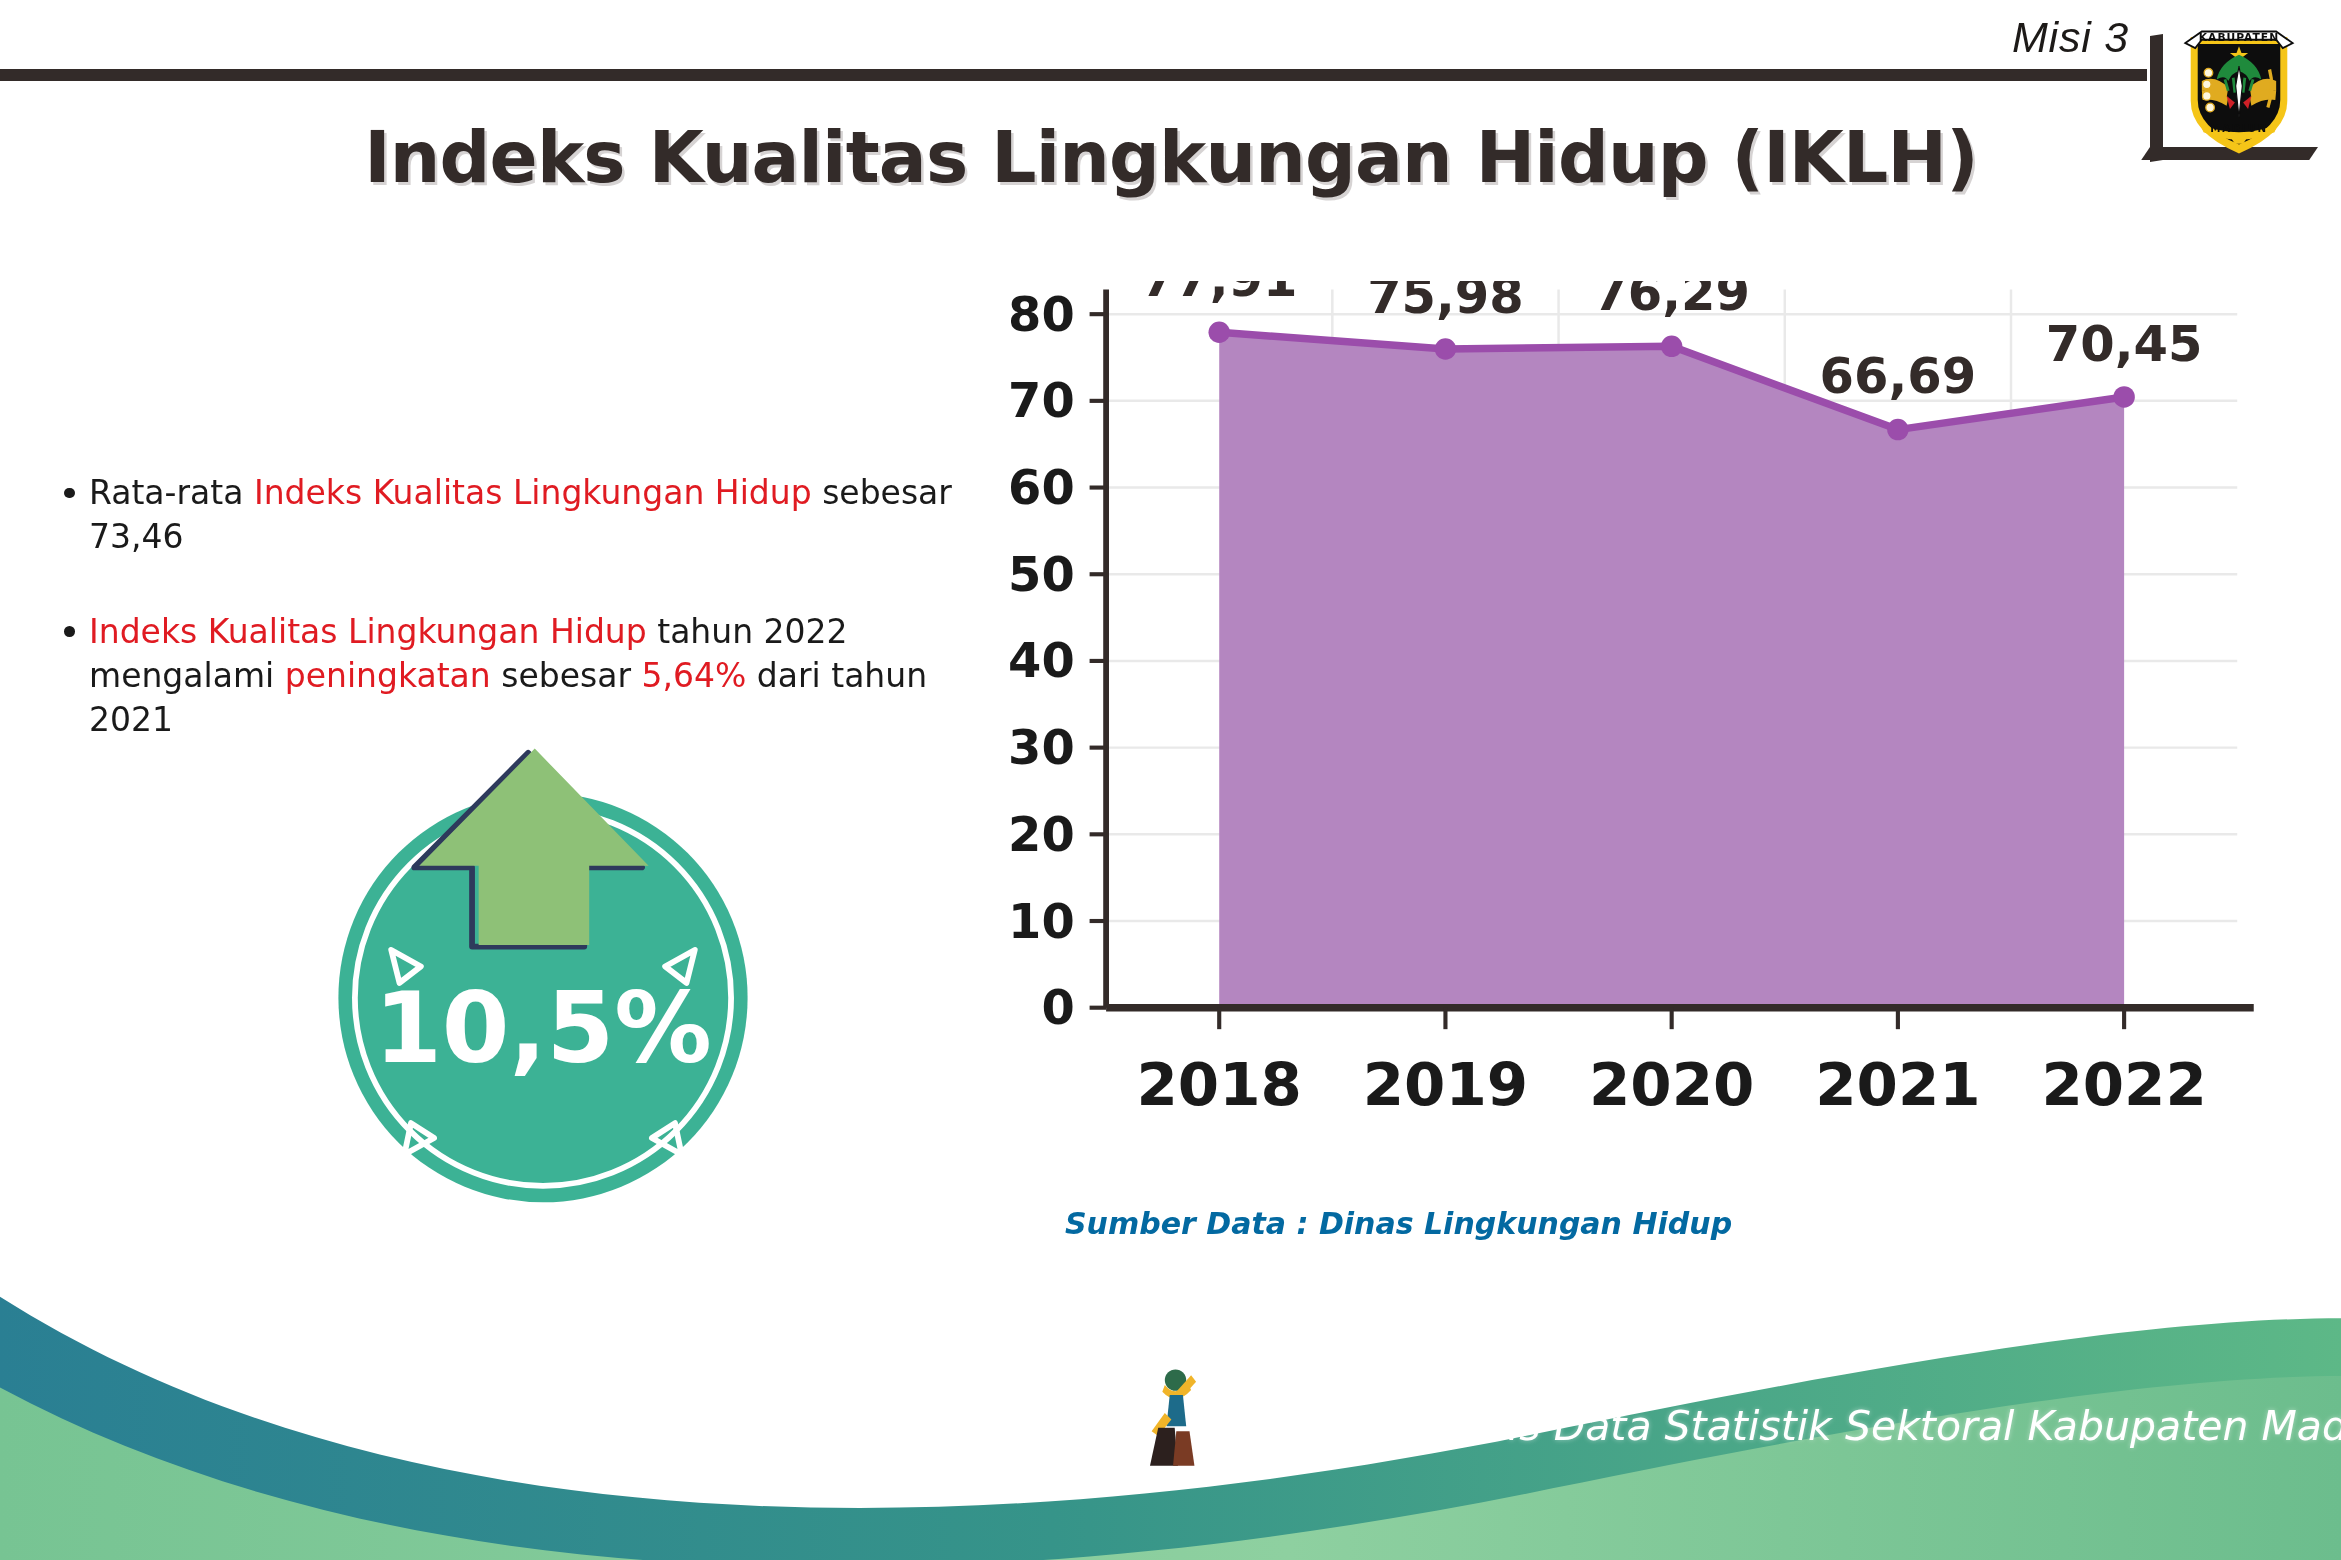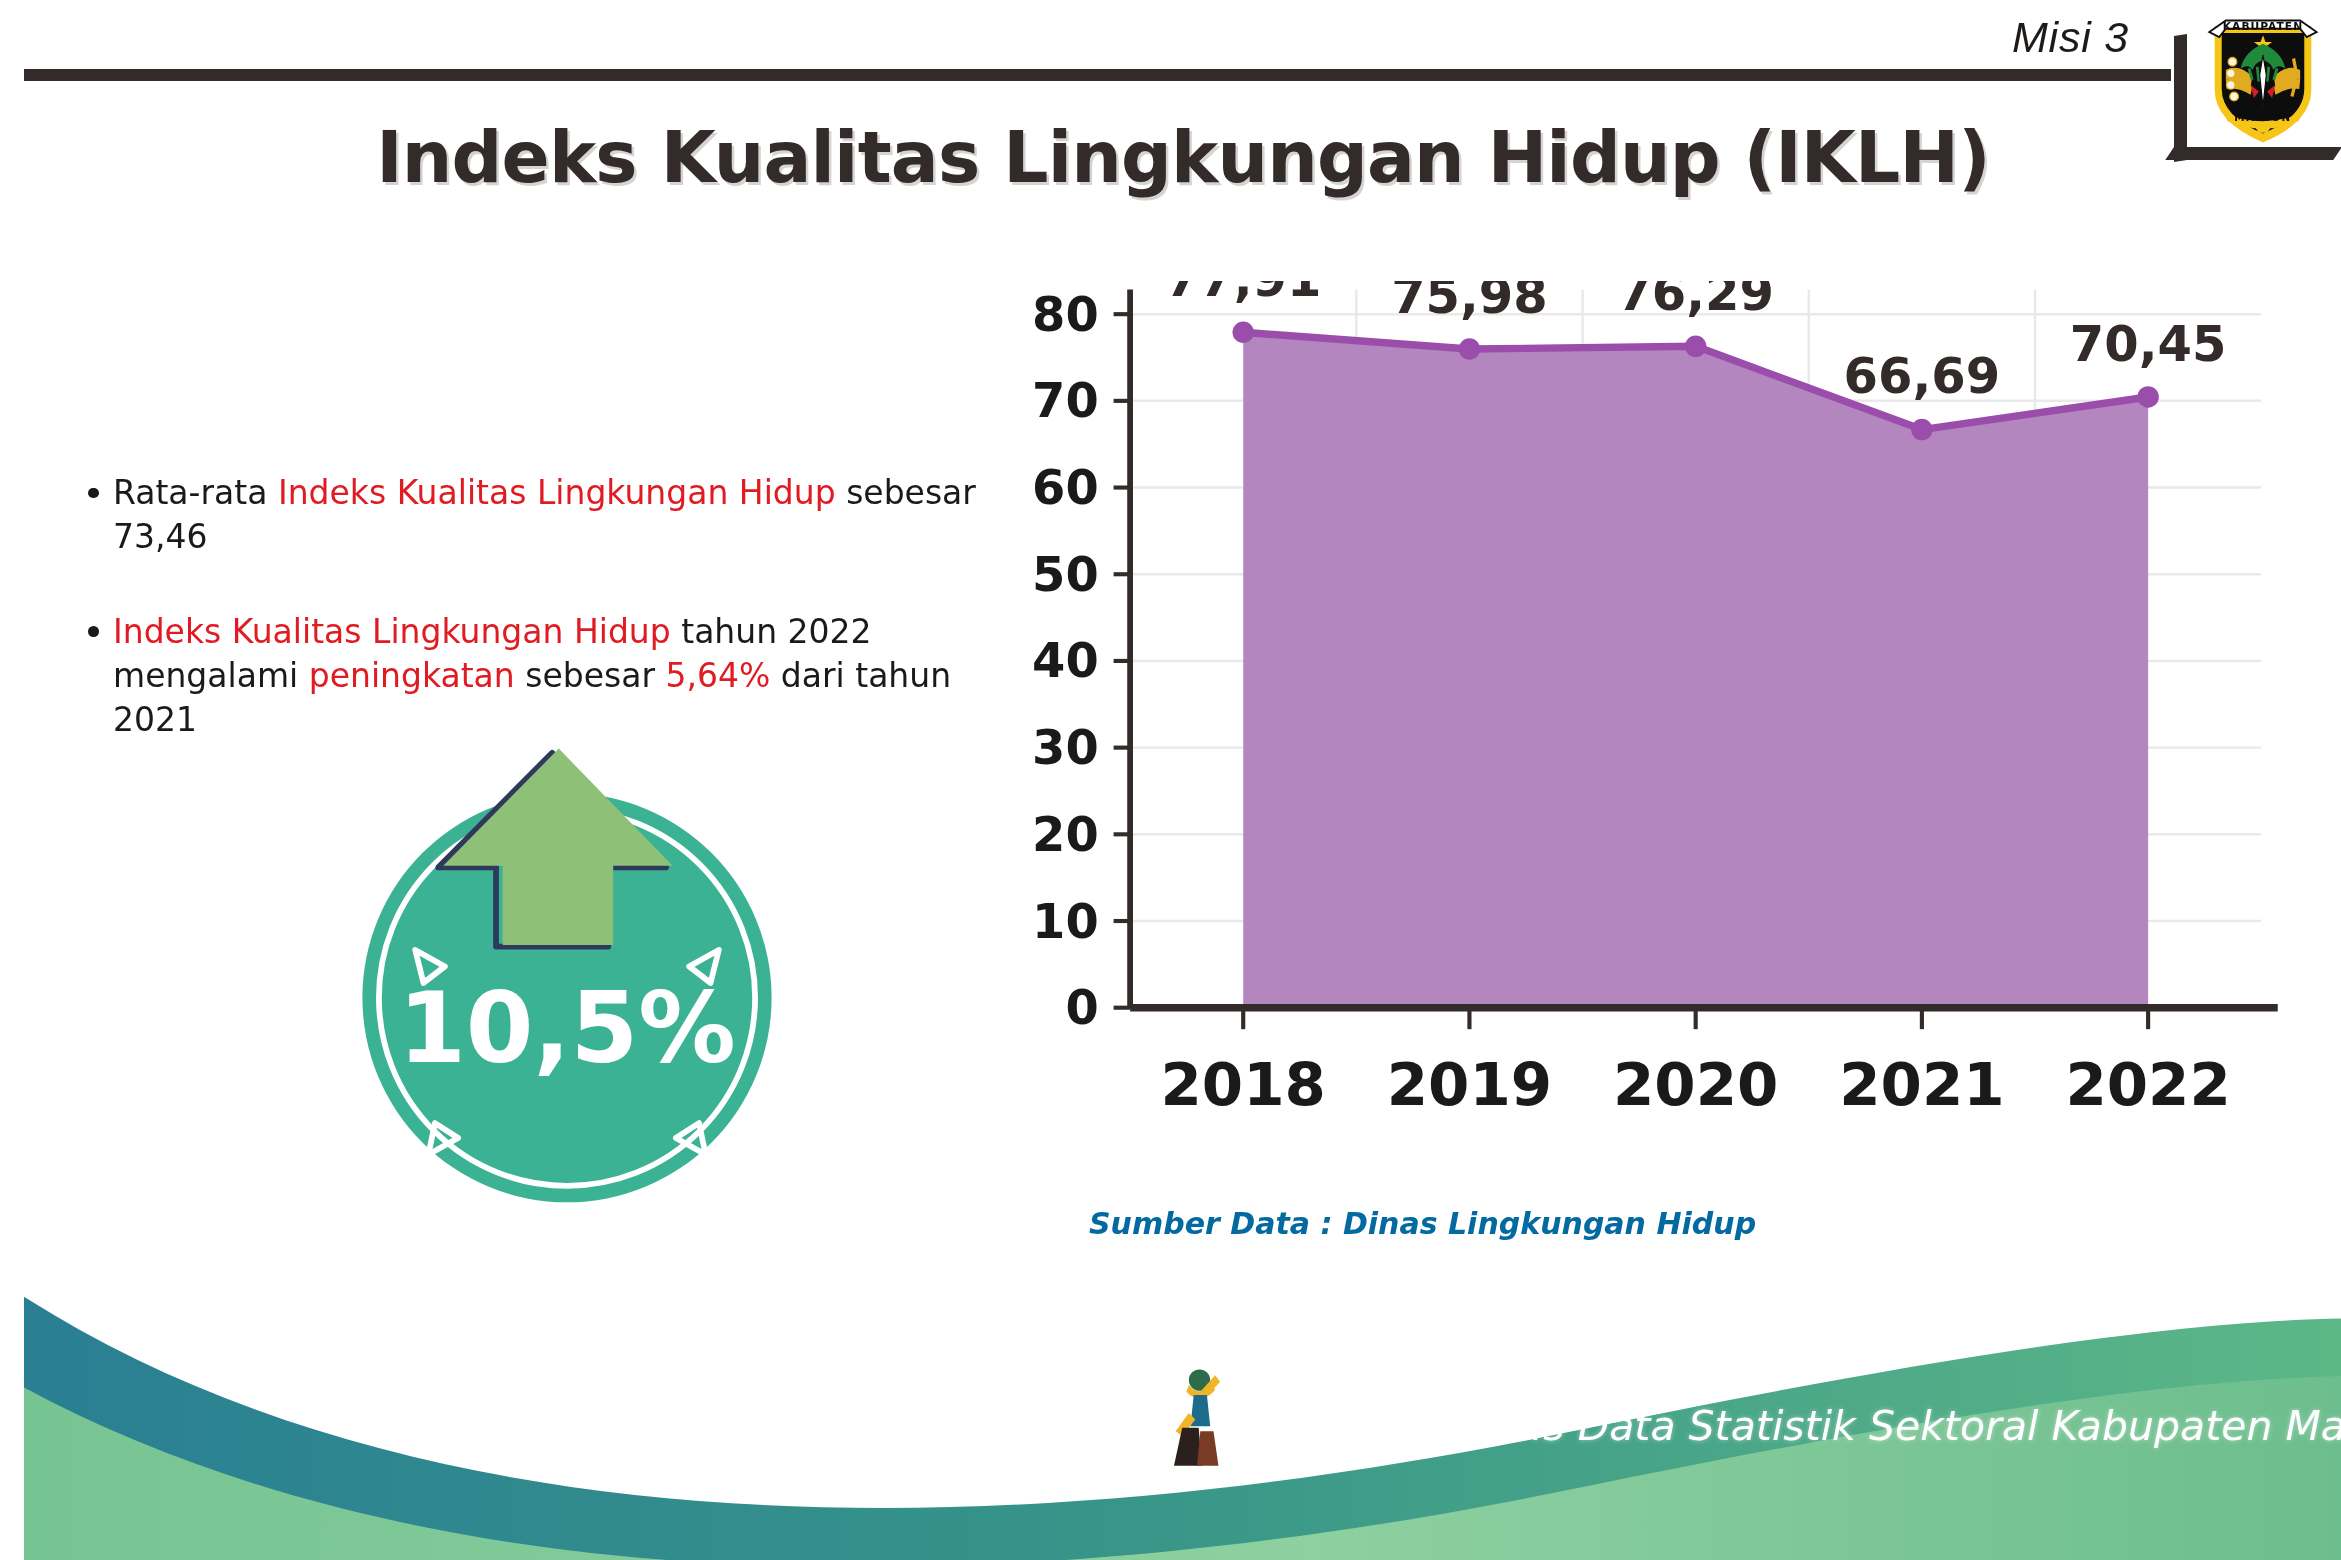--- a/index.html
+++ b/index.html
@@ -1,21 +1,21 @@
 <!DOCTYPE html>
 <html style="font-size:13.2px"><head>
 <meta charset="utf-8">
 <style>
   html,body{margin:0;padding:0;}
   body{
     width:2342px;height:1561px;position:relative;overflow:hidden;
     background:#ffffff;
     font-family:"Liberation Sans", sans-serif;
   }
-  .page{position:absolute;inset:0;margin-left:24px;}
+  .page{position:absolute;inset:0;}
 
   
   .header-rule{
     position:absolute;left:0;top:69px;width:2147px;height:11.6px;
     background:#332b29;
   }
   .misi-label{
     position:absolute;right:213px;top:13.2px;
     font-family:"Liberation Sans", sans-serif;
     font-style:italic;font-size:43px;color:#1d1a18;
@@ -24,21 +24,21 @@
   .logo-bracket-v{
     position:absolute;left:2150px;top:36px;width:13.2px;height:126px;
     background:#332b29;
     transform:skewY(-9deg);transform-origin:top left;
   }
   .logo-bracket-h{
     position:absolute;left:2150px;top:147px;width:168px;height:13.2px;
     background:#332b29;
     transform:skewX(-34deg);transform-origin:left top;
   }
-  .logo-wrap{position:absolute;left:2177px;top:4px;width:124px;height:142px;}
+  .logo-wrap{position:absolute;left:2177px;top:15px;width:124px;height:142px;}
 
   
   .title{
     position:absolute;left:0;right:0;top:116px;text-align:center;
     font-family:"DejaVu Sans", sans-serif;
     font-weight:bold;font-size:71px;color:#332b29;
     letter-spacing:-0.8px;
     text-shadow:2.5px 2.5px 0 rgba(120,110,108,.30);
   }
 

